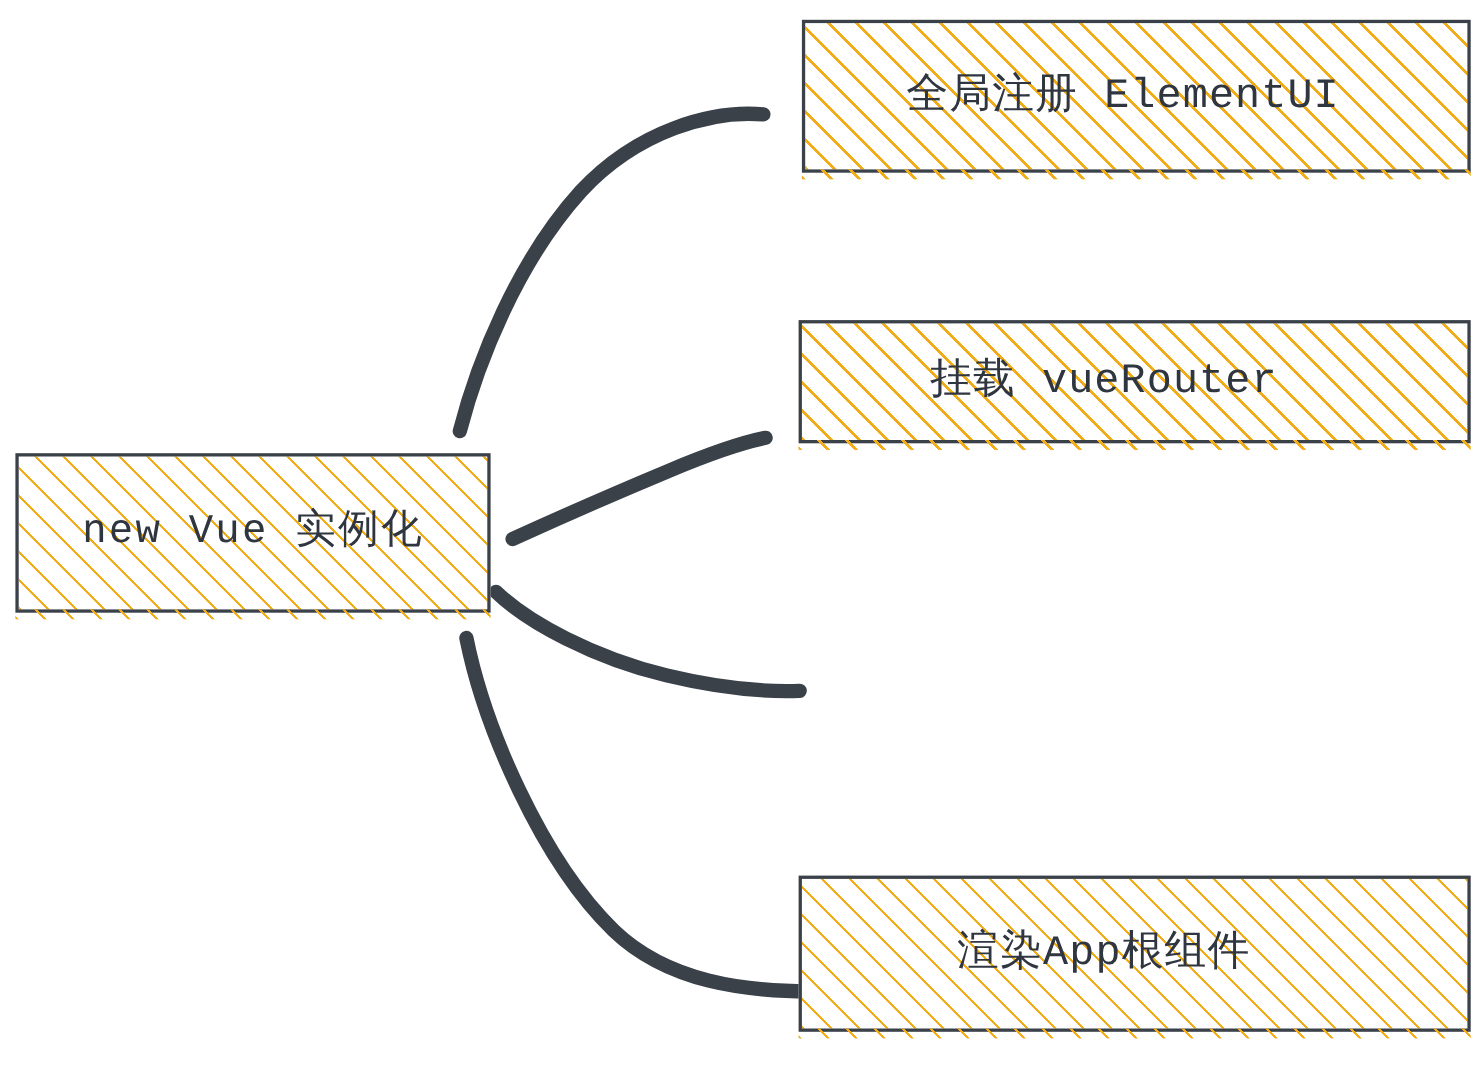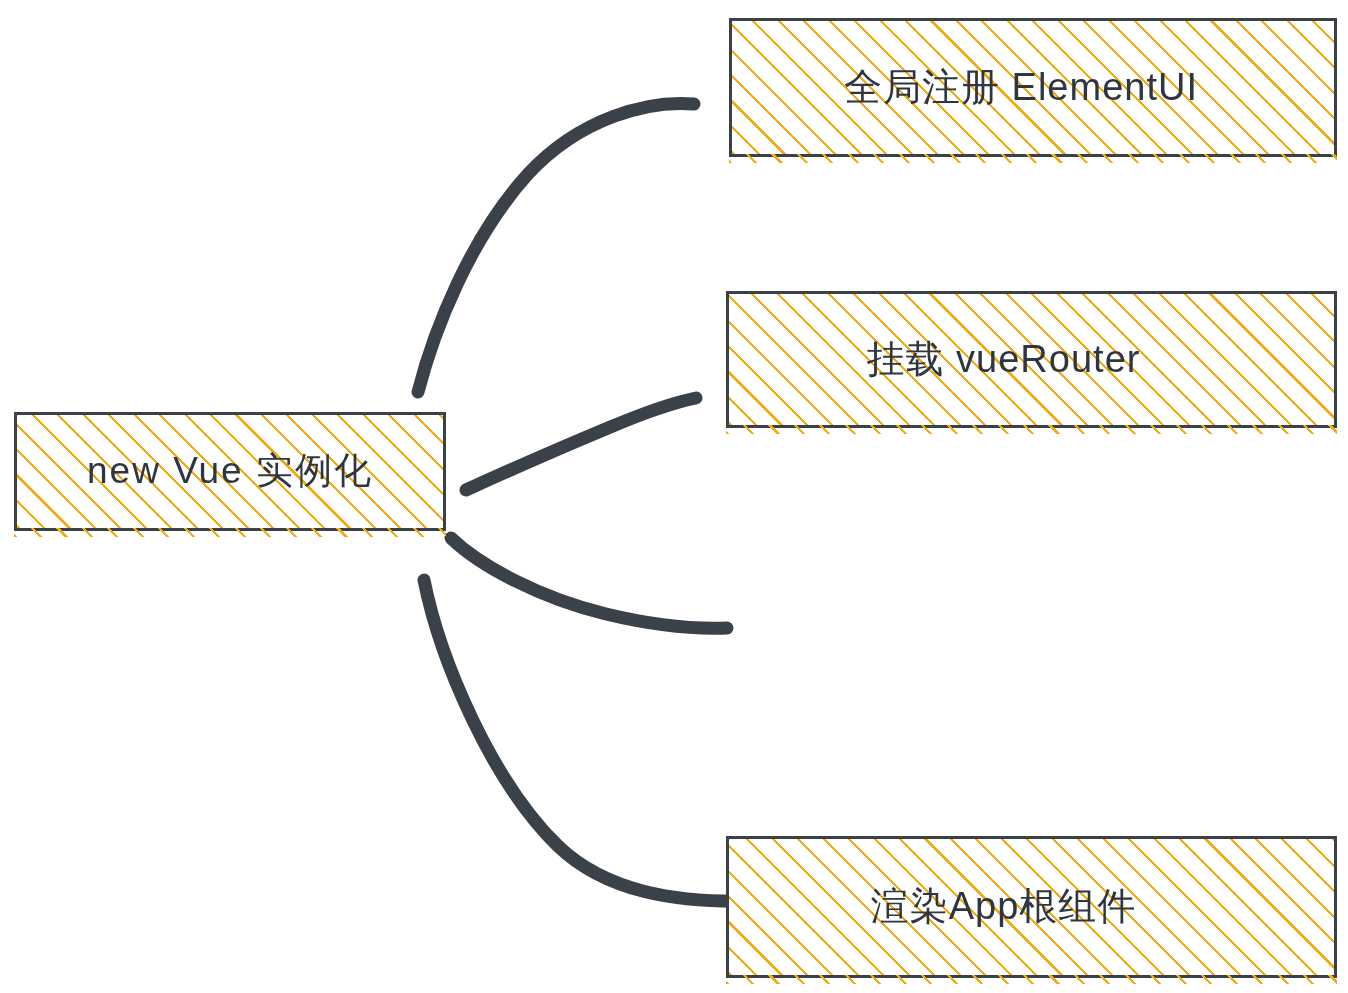--- a/index.html
+++ b/index.html
@@ -56,36 +56,36 @@
         #f0ad19 2.2px,
         rgba(255,255,255,0) 2.2px,
         rgba(255,255,255,0) 18px
     );
     pointer-events: none;
   }
   .node-label {
     position: relative;
     z-index: 2;
     color: #2f3640;
-    font-family: Liberation Sans, sans-serif;
+    font-family: Liberation Mono, monospace;
     font-size: 38px;
     line-height: 1.1;
     letter-spacing: 1px;
     white-space: nowrap;
     width: 100%;
     text-align: center;
   }
   
-  #node-root      { left: 14px;  top: 412px; width: 432px; height: 119px; }
+  #node-root      { left: 14px;  top: 412px; width: 432px; height: 145px; }
   #node-root .node-label { font-size: 37px; letter-spacing: 2px; }
 
   #node-element   { left: 729px; top: 18px;  width: 608px; height: 139px; }
-  #node-router    { left: 726px; top: 291px; width: 611px; height: 137px; justify-content: center; }
+  #node-router    { left: 726px; top: 291px; width: 611px; height: 112px; justify-content: center; }
   #node-vuex      { left: 726px; top: 544px; width: 611px; height: 139px; }
-  #node-app       { left: 726px; top: 836px; width: 611px; height: 142px; }
+  #node-app       { left: 726px; top: 796px; width: 611px; height: 142px; }
 
   
   #node-vuex .node-label { transform: translateX(-36px); }
   #node-app  .node-label { transform: translateX(-28px); }
   #node-router .node-label { transform: translateX(-28px); }
   #node-element .node-label { transform: translateX(-12px); }
 </style>
 </head>
 <body>
 

